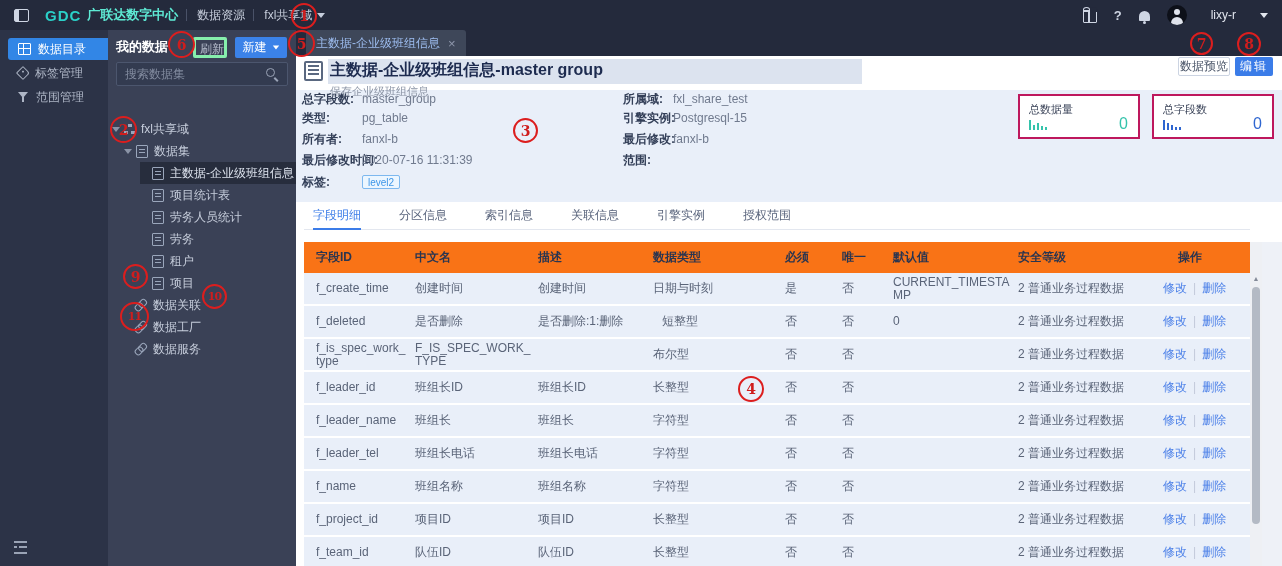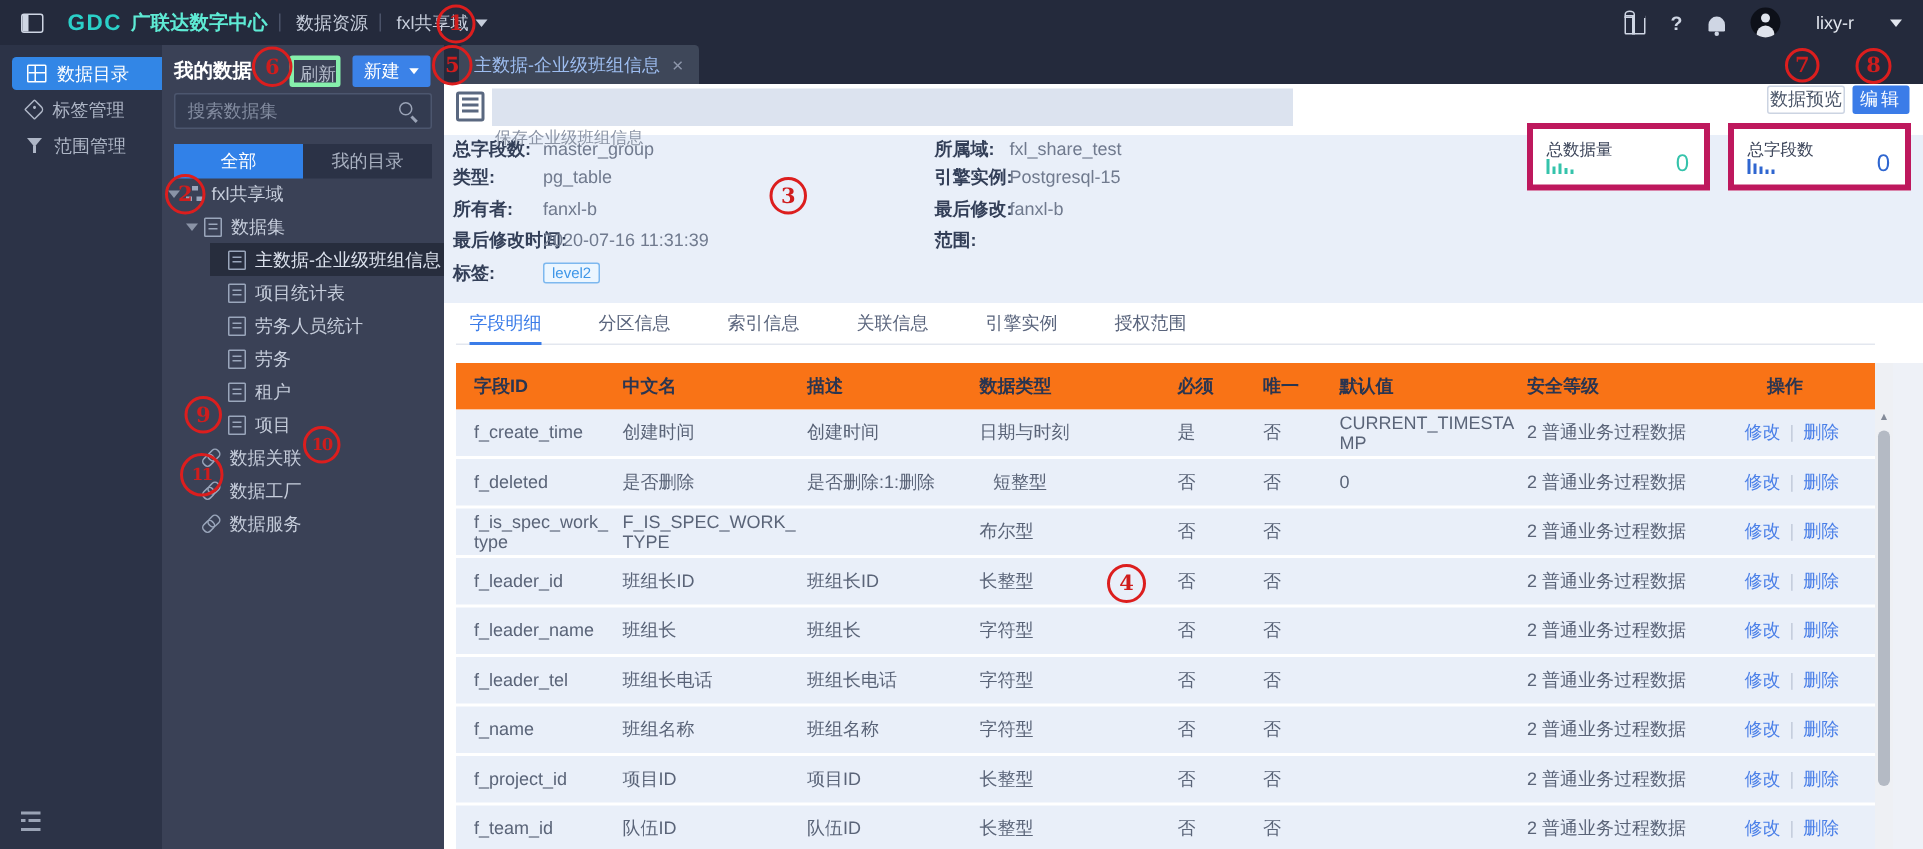--- a/index.html
+++ b/index.html
@@ -79,21 +79,21 @@
   .i-doc{position:absolute;left:8px;top:31px;width:15px;height:16px;border:2px solid #5a6880;border-radius:2px;z-index:1}
   .i-doc::before{content:"";position:absolute;left:2px;right:2px;top:2px;height:2px;background:#5a6880;box-shadow:0 4px 0 #5a6880,0 8px 0 #5a6880}
   .page-title{position:absolute;left:34px;top:30px;font-size:16px;font-weight:bold;color:#1d2b4f;z-index:1}
   .subtitle{position:absolute;left:34px;top:54px;font-size:11px;color:#8a93a4;z-index:1}
   .btn-preview{position:absolute;left:882px;top:27px;width:52px;height:19px;background:#fff;border:1px solid #ccd4e2;border-radius:2px;color:#4a5568;font-size:12px;display:flex;align-items:center;justify-content:center;box-sizing:border-box;cursor:pointer;z-index:2}
   .btn-edit{position:absolute;left:939px;top:27px;width:38px;height:19px;background:#3b7ce8;border-radius:2px;color:#fff;font-size:12px;letter-spacing:2px;display:flex;align-items:center;justify-content:center;cursor:pointer;z-index:2}
   .meta{position:absolute;left:0;right:0;top:60px;height:112px;background:#e9eff9}
   .mlabel{position:absolute;height:18px;line-height:18px;font-size:12px;font-weight:bold;color:#333f58}
   .mvalue{position:absolute;height:18px;line-height:18px;font-size:12px;color:#707a8e}
   .mtag{position:absolute;height:14px;line-height:13px;font-size:10px;color:#3d96e8;background:#ecf6ff;border:1px solid #7db8ef;border-radius:2px;padding:0 5px;box-sizing:border-box}
-  .card{position:absolute;top:52px;width:122px;height:45px;background:#fff;border:4px solid #be185d;box-sizing:border-box;z-index:2}
+  .card{position:absolute;top:64px;width:122px;height:45px;background:#fff;border:2px solid #be185d;box-sizing:border-box;z-index:2}
   .clabel{position:absolute;left:9px;top:6px;font-size:11px;color:#3a4358}
   .bars{position:absolute;left:9px;bottom:7px;display:flex;align-items:flex-end;gap:2px}
   .bars i{width:2px;display:block}
   .cval{position:absolute;right:10px;bottom:4px;font-size:16px}
   .dtabs{position:absolute;left:8px;right:32px;top:172px;height:28px;border-bottom:1px solid #e3e7ef;display:flex;padding-left:9px;box-sizing:border-box}
   .dtab{margin-right:38px;font-size:12px;color:#5a657d;line-height:26px;cursor:pointer;height:28px;box-sizing:border-box}
   .dtab.active{color:#3b7ce8;border-bottom:2px solid #3b7ce8}
   .thead{position:absolute;left:8px;top:212px;width:946px;height:31px;background:#f97316}
   .hcell{position:absolute;top:0;height:100%;display:flex;align-items:center;font-size:12px;font-weight:bold;color:#2a3550}
   .tbody{position:absolute;left:8px;top:243px;width:946px;bottom:0;overflow:hidden}
@@ -161,24 +161,20 @@
     <div class="ex-title">我的数据</div>
     <div class="btn-refresh">刷新</div>
     <div class="btn-create">
       <span>新建</span>
       <span class="caret"></span>
     </div>
     <div class="searchbox">
       <input type="text" placeholder="搜索数据集" style="">
       <span class="i-mag"></span>
     </div>
-    <div class="seg">
-      <div class="seg-item active">全部</div>
-      <div class="seg-item">我的目录</div>
-    </div>
     <div class="tree">
         <div class="tree-row" style="padding-left: 4px;">
           <span class="tcaret"></span>
           <span class="ti i-domain"></span>
           <span>fxl共享域</span>
         </div>
         <div class="tree-row" style="padding-left: 16px;">
           <span class="tcaret"></span>
           <span class="ti i-dataset"></span>
           <span>数据集</span>
@@ -224,20 +220,21 @@
 
   <div class="main">
     <div class="doctabs">
       <div class="doctab">
         <span>主数据-企业级班组信息</span>
         <span class="close">×</span>
       </div>
     </div>
     <div class="title-hl"></div>
     <span class="i-doc"></span>
+    <div class="page-title">主数据-企业级班组信息-master group</div>
     <div class="subtitle">保存企业级班组信息</div>
     <div class="btn-preview">数据预览</div>
     <div class="btn-edit">编辑</div>
     <div class="meta">
       <div>
           <div class="mlabel" style="left: 6px; top: 0px;">总字段数:</div>
           <div class="mvalue" style="left: 66px; top: 0px;">master_group</div>
           <div class="mlabel" style="left: 6px; top: 19px;">类型:</div>
           <div class="mvalue" style="left: 66px; top: 19px;">pg_table</div>
           <div class="mlabel" style="left: 6px; top: 40px;">所有者:</div>

